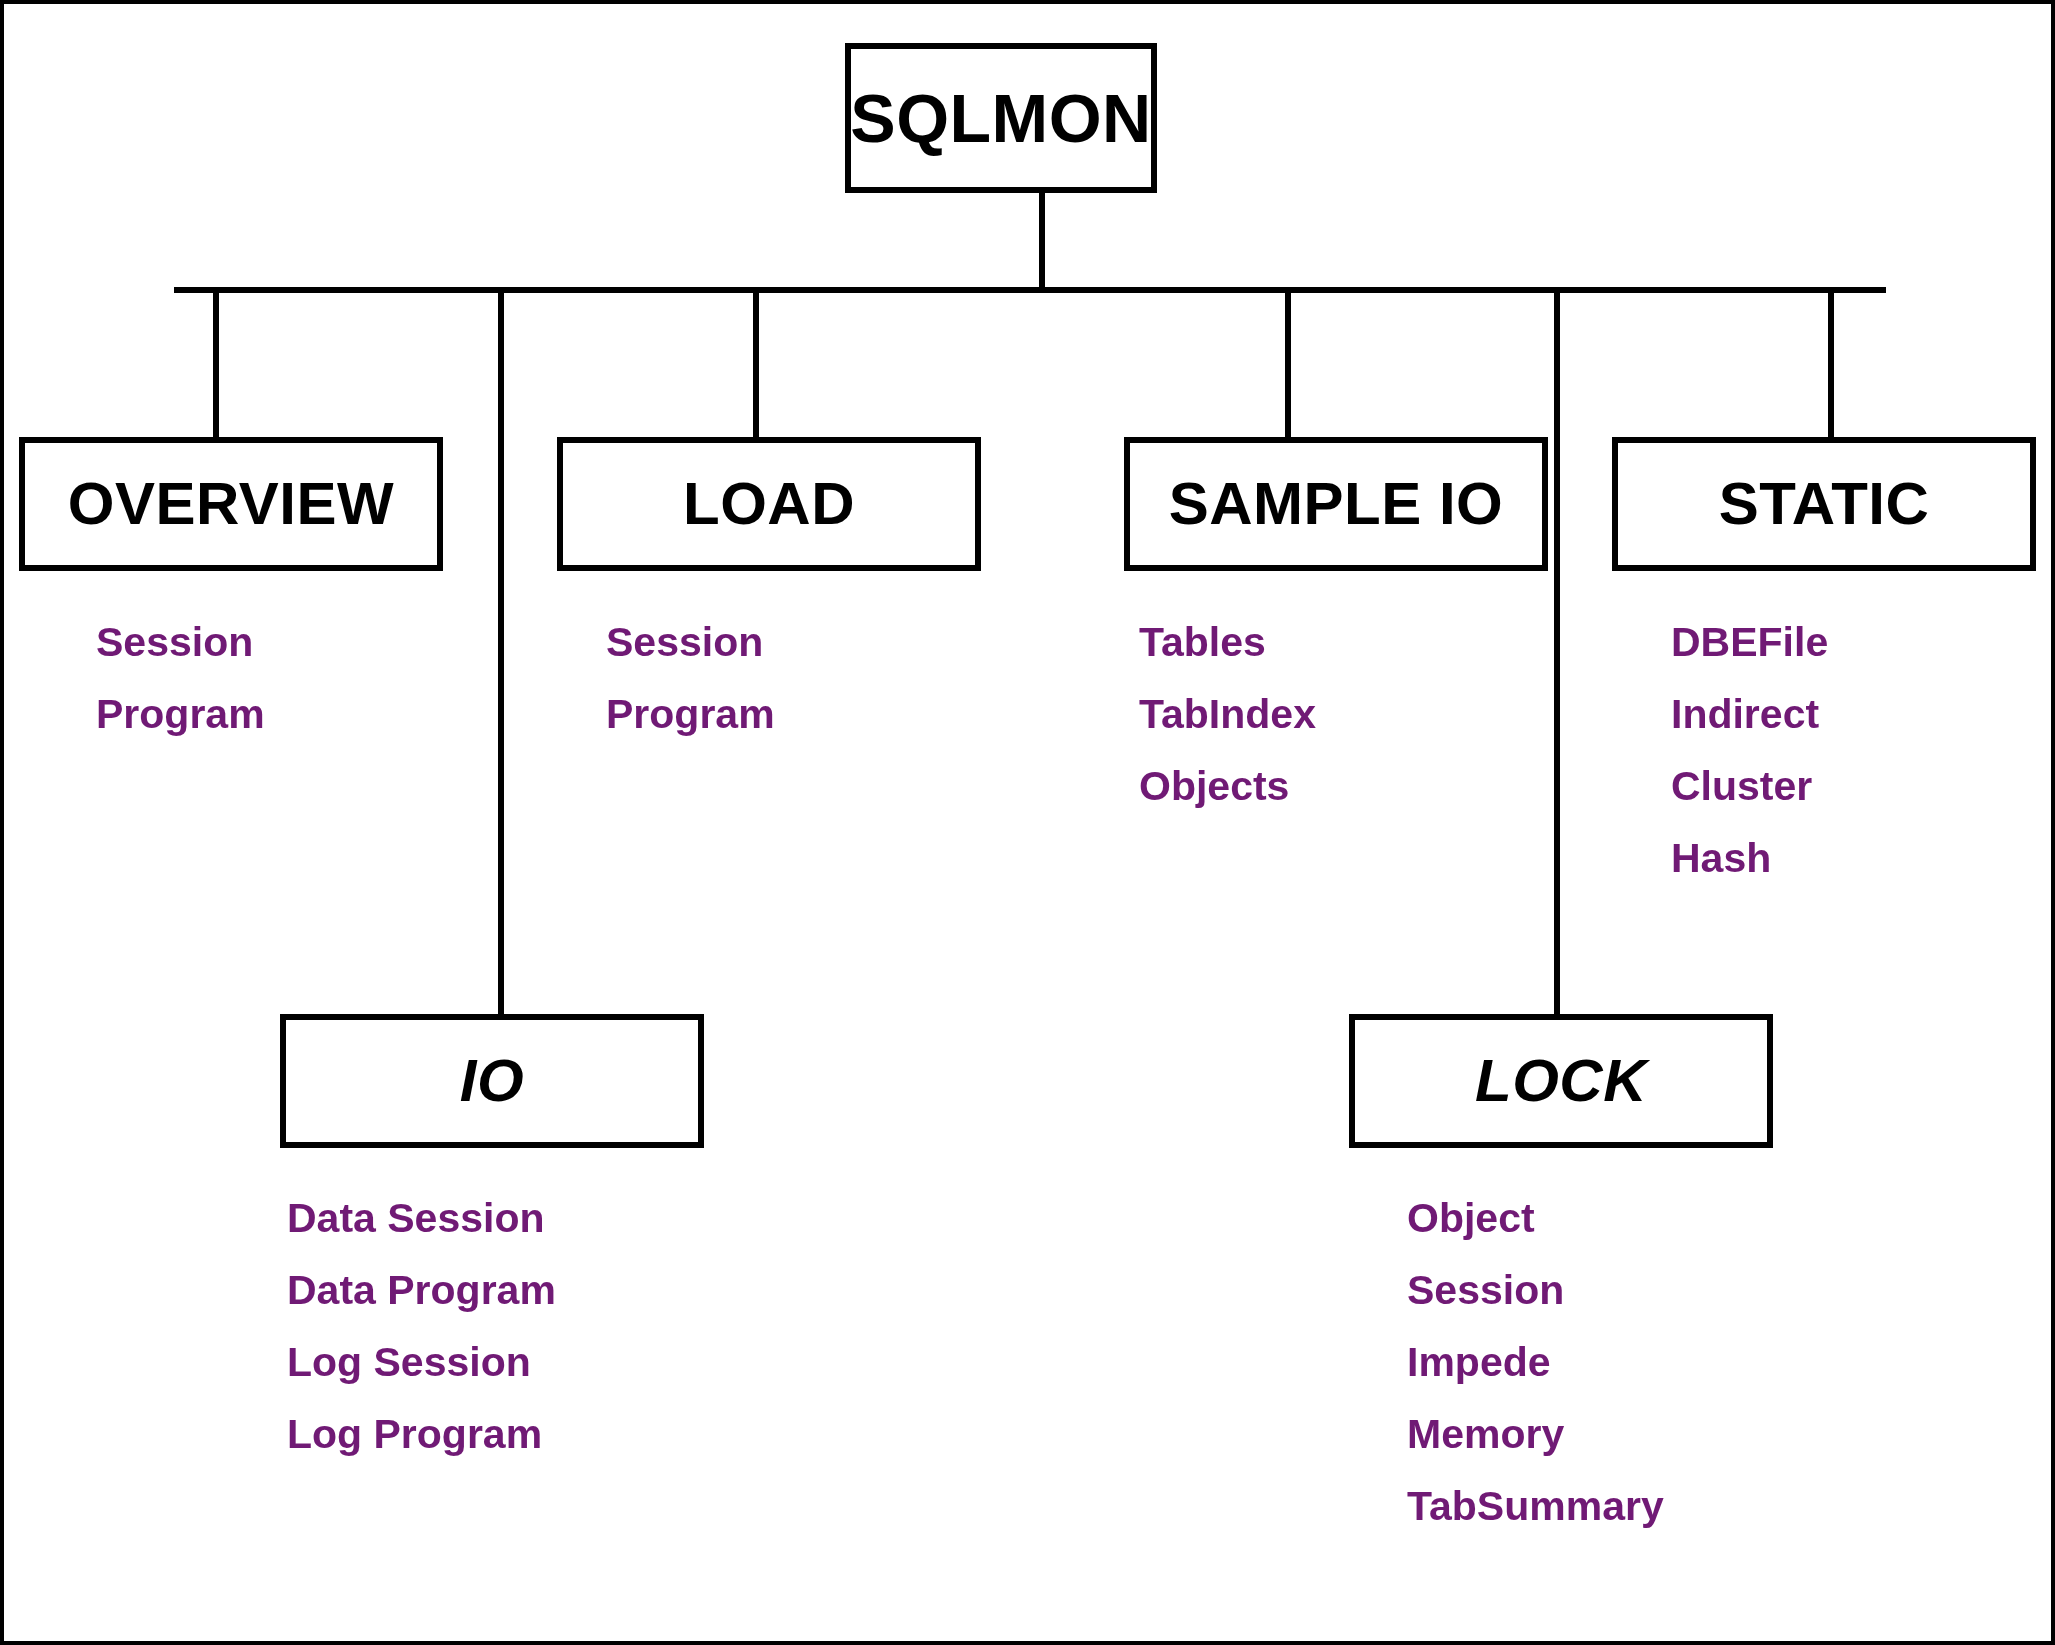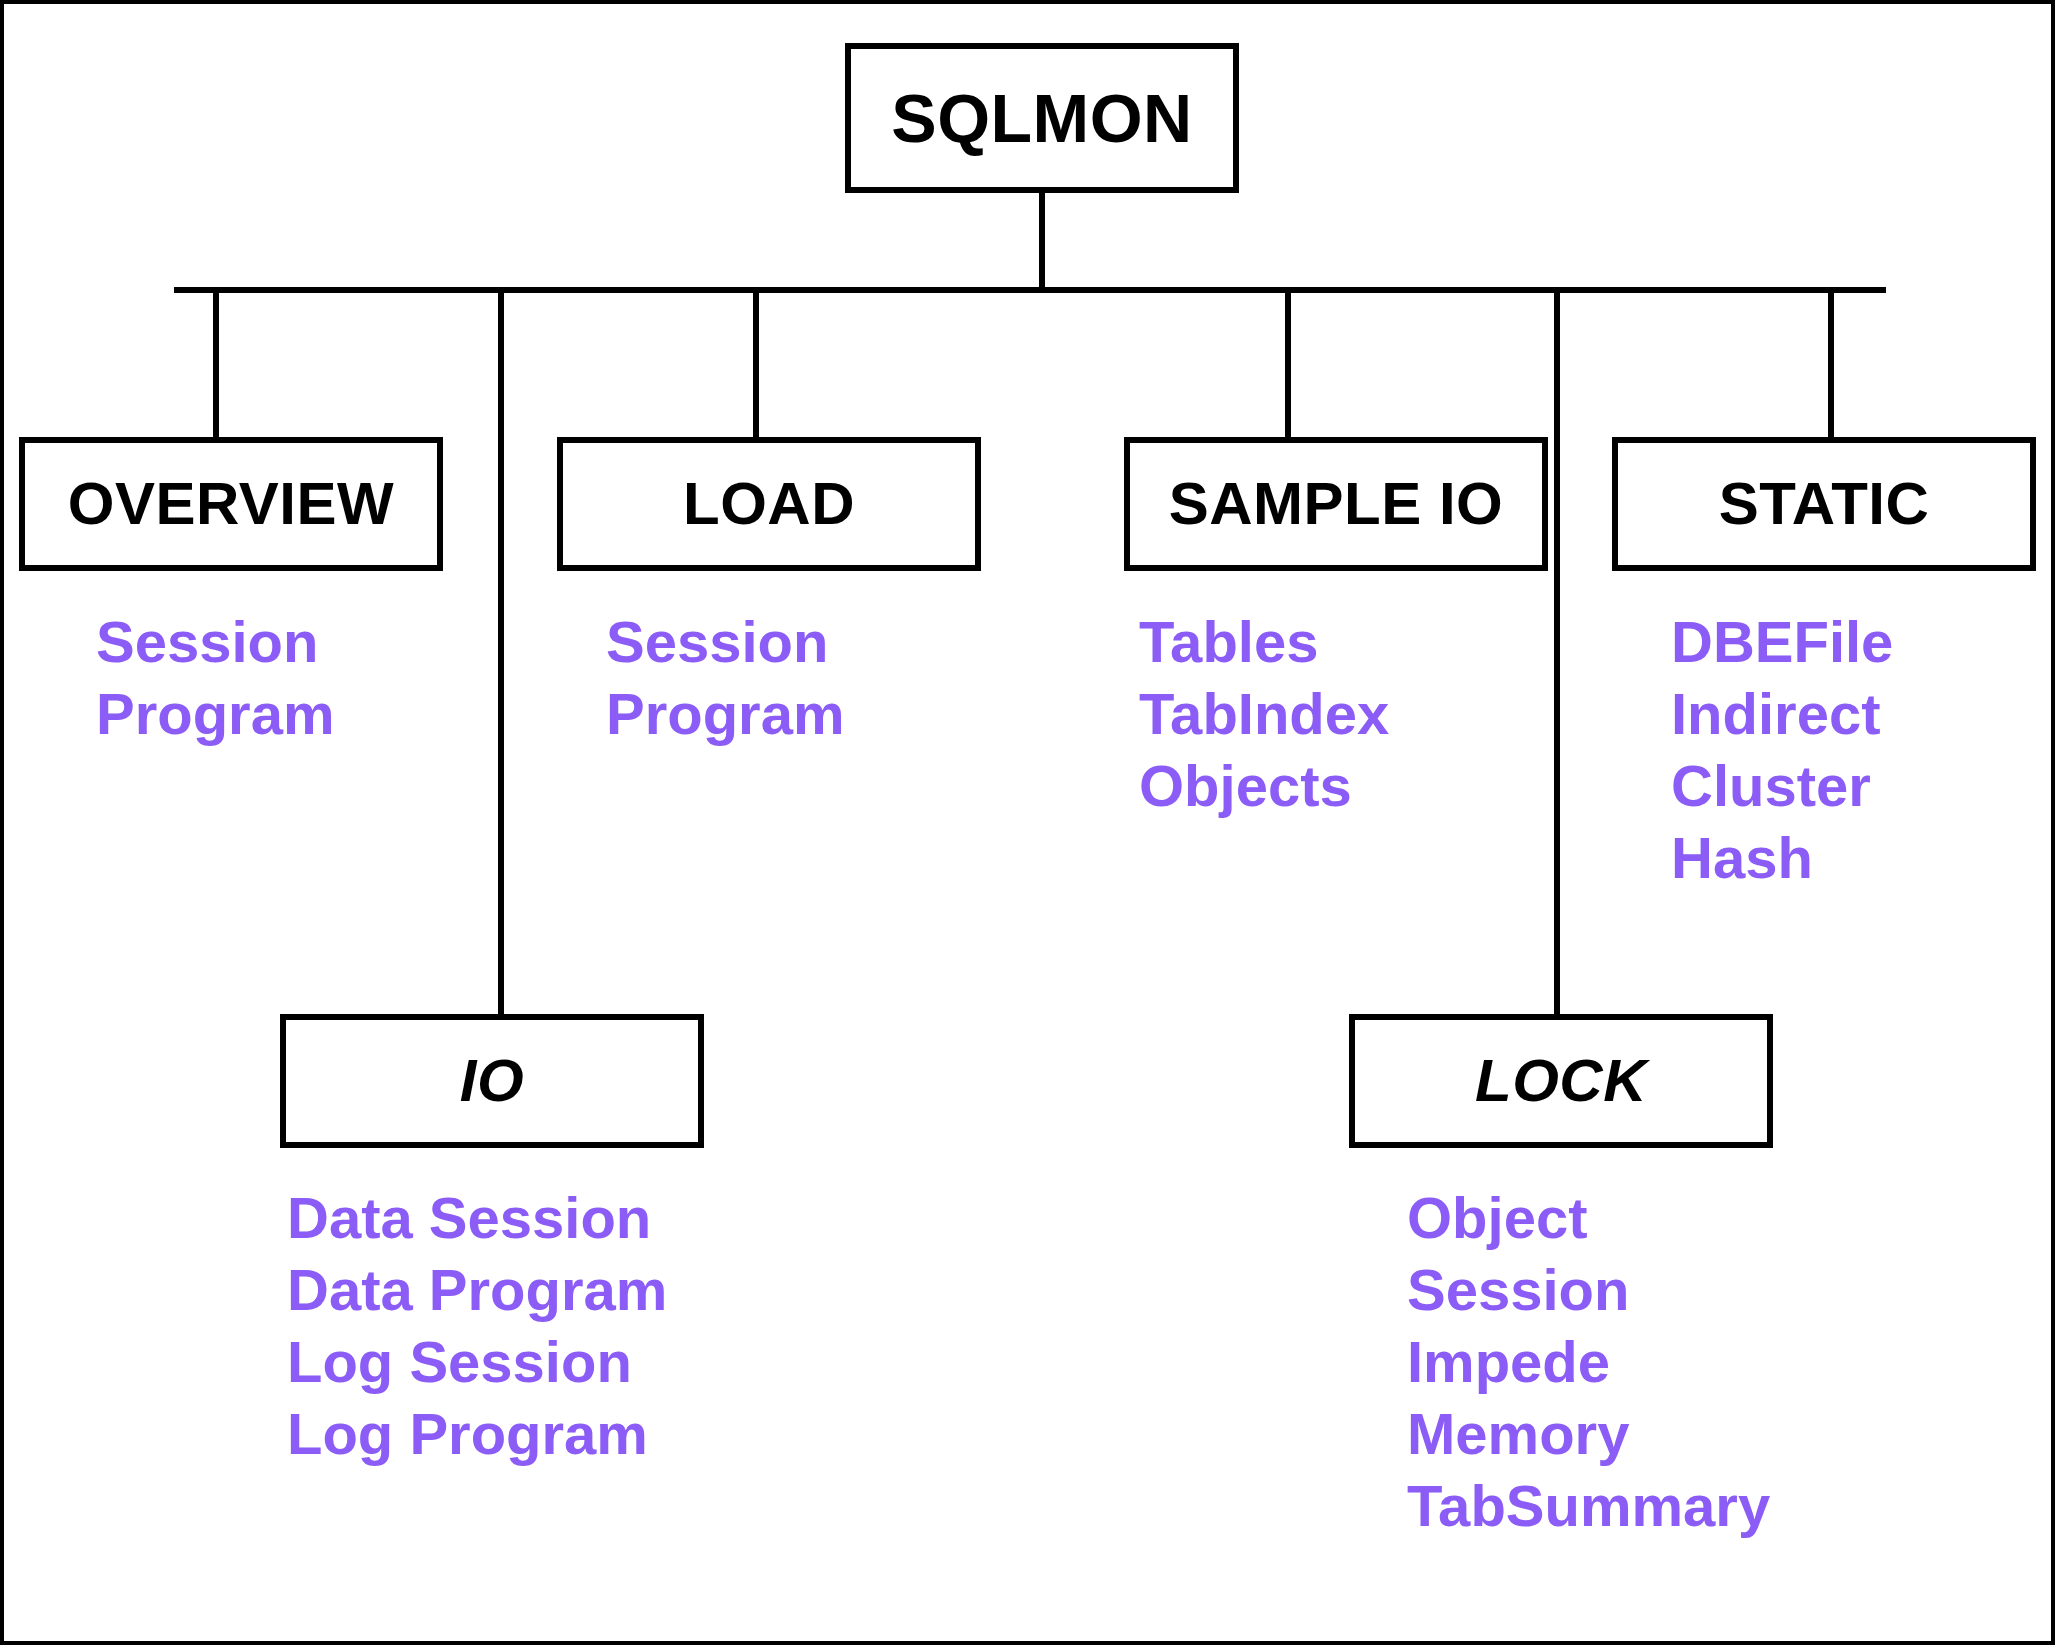--- a/index.html
+++ b/index.html
@@ -28,21 +28,21 @@
     justify-content: center;
     z-index: 3;
   }
   .node-label {
     font-weight: bold;
     color: #000000;
     letter-spacing: 0.5px;
     white-space: nowrap;
     line-height: 1;
   }
-  .node-box.root   { left: 841px;  top: 39px;   width: 394px; height: 150px; }
+  .node-box.root   { left: 841px;  top: 39px;   width: 312px; height: 150px; }
   .node-box.root .node-label { font-size: 68px; }
 
   .node-box.lvl2   { top: 433px; height: 134px; }
   .node-box.lvl2 .node-label { font-size: 60px; }
   .node-box.overview  { left: 15px;   width: 424px; }
   .node-box.load      { left: 553px;  width: 424px; }
   .node-box.sampleio  { left: 1120px; width: 424px; }
   .node-box.static    { left: 1608px; width: 424px; }
 
   .node-box.lvl3   { top: 1010px; height: 134px; }
@@ -71,23 +71,23 @@
 
   
   .leaf-list {
     position: absolute;
     z-index: 2;
     list-style: none;
     margin: 0;
     padding: 0;
   }
   .leaf-item {
-    font-size: 58px;
+    font-size: 41px;
     font-weight: bold;
-    color: #8b5cf6;
+    color: #701a75;
     line-height: 72px;
     white-space: nowrap;
   }
   .list-overview { left: 92px;   top: 602px; }
   .list-load     { left: 602px;  top: 602px; }
   .list-sampleio { left: 1135px; top: 602px; }
   .list-static   { left: 1667px; top: 602px; }
   .list-io       { left: 283px;  top: 1178px; }
   .list-lock     { left: 1403px; top: 1178px; }
 </style>

